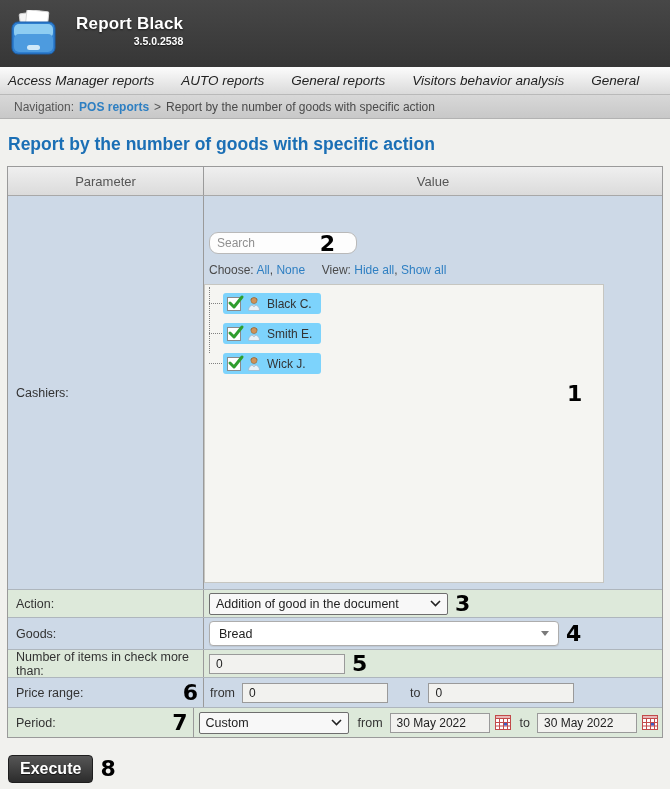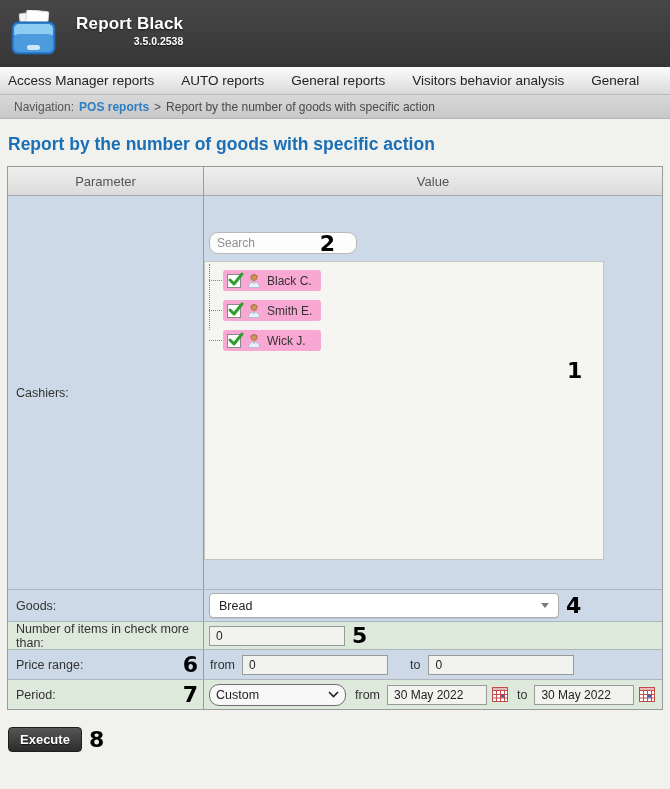--- a/index.html
+++ b/index.html
@@ -25,21 +25,21 @@
     color:#fff; font-size:10.5px; font-weight:bold; text-align:right;
     margin-top:1px; text-shadow:0 1px 1px rgba(0,0,0,.6);
   }
 
   
   .tab-bar {
     height:28px; background:linear-gradient(#fcfcfc,#dadada);
     border-bottom:1px solid #b9b9b9;
     display:flex; align-items:center; gap:27px;
     padding:0 8px; font-size:13.5px; color:#222;
-    white-space:nowrap; overflow:hidden;
+    white-space:nowrap; overflow:hidden;font-style:italic;
   }
   .tab { cursor:pointer; }
 
   
   .breadcrumb {
     height:24px; background:linear-gradient(#d8d8d8,#c8c8c8);
     border-bottom:1px solid #b2b2b2;
     display:flex; align-items:center; gap:5px;
     padding:0 14px; font-size:12px; color:#555;
   }
@@ -100,42 +100,42 @@
     margin:7px 0 0 0; width:400px; height:299px;
     background:#f5f5f2; border:1px solid #c6c6c1; position:relative;
   }
   .tree-vline {
     position:absolute; left:4px; top:2px; height:66px;
     border-left:1px dotted #808080;
   }
   .tree-item {
     position:relative; margin:8px 0 9px 18px; width:98px; height:21px;
     display:flex; align-items:center; gap:5px;
-    background:#f9a8d4; border-radius:3px; padding:1px 4px;
+    background:#7dd3fc; border-radius:3px; padding:1px 4px;
     cursor:pointer;
   }
   .tree-item::before {
     content:""; position:absolute; left:-14px; top:10px; width:13px;
     border-top:1px dotted #808080;
   }
   .cb { position:relative; width:14px; height:14px; background:#fff;
         border:1px solid #8a8a8a; flex:0 0 auto; }
   .cb svg { position:absolute; left:0px; top:-3px; overflow:visible; }
   .person { width:16px; height:16px; flex:0 0 auto; }
   .tree-name { font-size:12px; color:#333; }
 
   
   .select-native {
     display:flex; justify-content:space-between; align-items:center;
     height:22px; border:1px solid #6e6e6e; border-radius:2px;
     background:#f8f8f8; padding:0 6px; font-size:12.5px; color:#222;
     cursor:pointer;
   }
   .sel-action { width:239px; margin-left:1px; }
-  .sel-period { width:137px; margin-left:1px;border-radius:10px; }
+  .sel-period { width:150px; margin-left:1px; }
   .combo {
     width:350px; height:25px; margin-left:1px;
     border:1px solid #adadad; border-radius:4px; background:#fff;
     display:flex; justify-content:space-between; align-items:center;
     padding:0 9px; font-size:12.5px; color:#222; cursor:pointer;
     box-shadow:0 1px 1px rgba(0,0,0,.08);
   }
   .caret-down { width:0; height:0; border-left:4px solid transparent;
     border-right:4px solid transparent; border-top:5px solid #7a7a7a; }
   .txt-input {
@@ -155,21 +155,21 @@
   .ann-1 { position:absolute; left:362px; top:98px; }
   .ann-2 { position:absolute; right:22px; top:1px; }
   .ann-36 { margin-left:7px; }
   .ann-right { position:absolute; right:5px; top:50%; transform:translateY(-50%); }
 
   
   .actions-bar { margin:17px 0 0 8px; display:flex; align-items:center; }
   .execute-btn {
     background:linear-gradient(#565656,#2c2c2c);
     border:1px solid #1e1e1e; border-radius:4px;
-    color:#fff; font-weight:bold; font-size:13px;
+    color:#fff; font-weight:bold; font-size:16px;
     padding:4px 11px; cursor:pointer;
     font-family:"Liberation Sans", sans-serif;
     text-shadow:0 1px 1px rgba(0,0,0,.7);
   }
   .ann-8 { margin-left:7px; }
 </style>
 </head>
 <body>
 
 <div class="app-header">
@@ -215,20 +215,29 @@
     <div class="hdr-value">Value</div>
   </div>
 
   <div class="row row-blue row-cashiers">
     <div class="cell-param">Cashiers:</div>
     <div class="cell-value cashiers-value">
       <div class="search-wrap">
         <input class="search-input" type="text" placeholder="Search" style="">
         <span class="ann ann-2">2</span>
       </div>
+      <div class="choose-row">
+        <span class="lbl">Choose:</span>
+        <span class="link">All</span><span>,</span>
+        <span class="link">None</span>
+        <span class="gap"></span>
+        <span class="lbl">View:</span>
+        <span class="link">Hide all</span><span>,</span>
+        <span class="link">Show all</span>
+      </div>
 
       <div class="tree-panel">
         <div class="tree-vline"></div>
 
         <div class="tree-item">
           <span class="cb">
             <svg width="16" height="16" viewBox="0 0 16 16">
                 <path d="M2 8 L6 12 L14 2" fill="none" stroke="#2f9e2f" stroke-width="3" stroke-linecap="round" stroke-linejoin="round"></path>
               </svg>
           </span>
@@ -269,20 +278,32 @@
             <path d="M6.5 9.2 L8 11 L9.5 9.2" fill="none" stroke="#9db6c8" stroke-width="0.7"></path>
           </svg>
           <span class="tree-name">Wick J.</span>
         </div>
 
         <span class="ann ann-1">1</span>
       </div>
     </div>
   </div>
 
+  <div class="row row-green row-action">
+    <div class="cell-param">Action:</div>
+    <div class="cell-value">
+      <div class="select-native sel-action">
+        <span>Addition of good in the document</span>
+        <svg width="11" height="7" viewBox="0 0 11 7">
+          <path d="M1 1 L5.5 5.5 L10 1" fill="none" stroke="#222" stroke-width="1.6"></path>
+        </svg>
+      </div>
+      <span class="ann ann-36">3</span>
+    </div>
+  </div>
 
   <div class="row row-blue row-goods">
     <div class="cell-param">Goods:</div>
     <div class="cell-value">
       <div class="combo">
         <span>Bread</span>
         <span class="caret-down"></span>
       </div>
       <span class="ann ann-36">4</span>
     </div>

